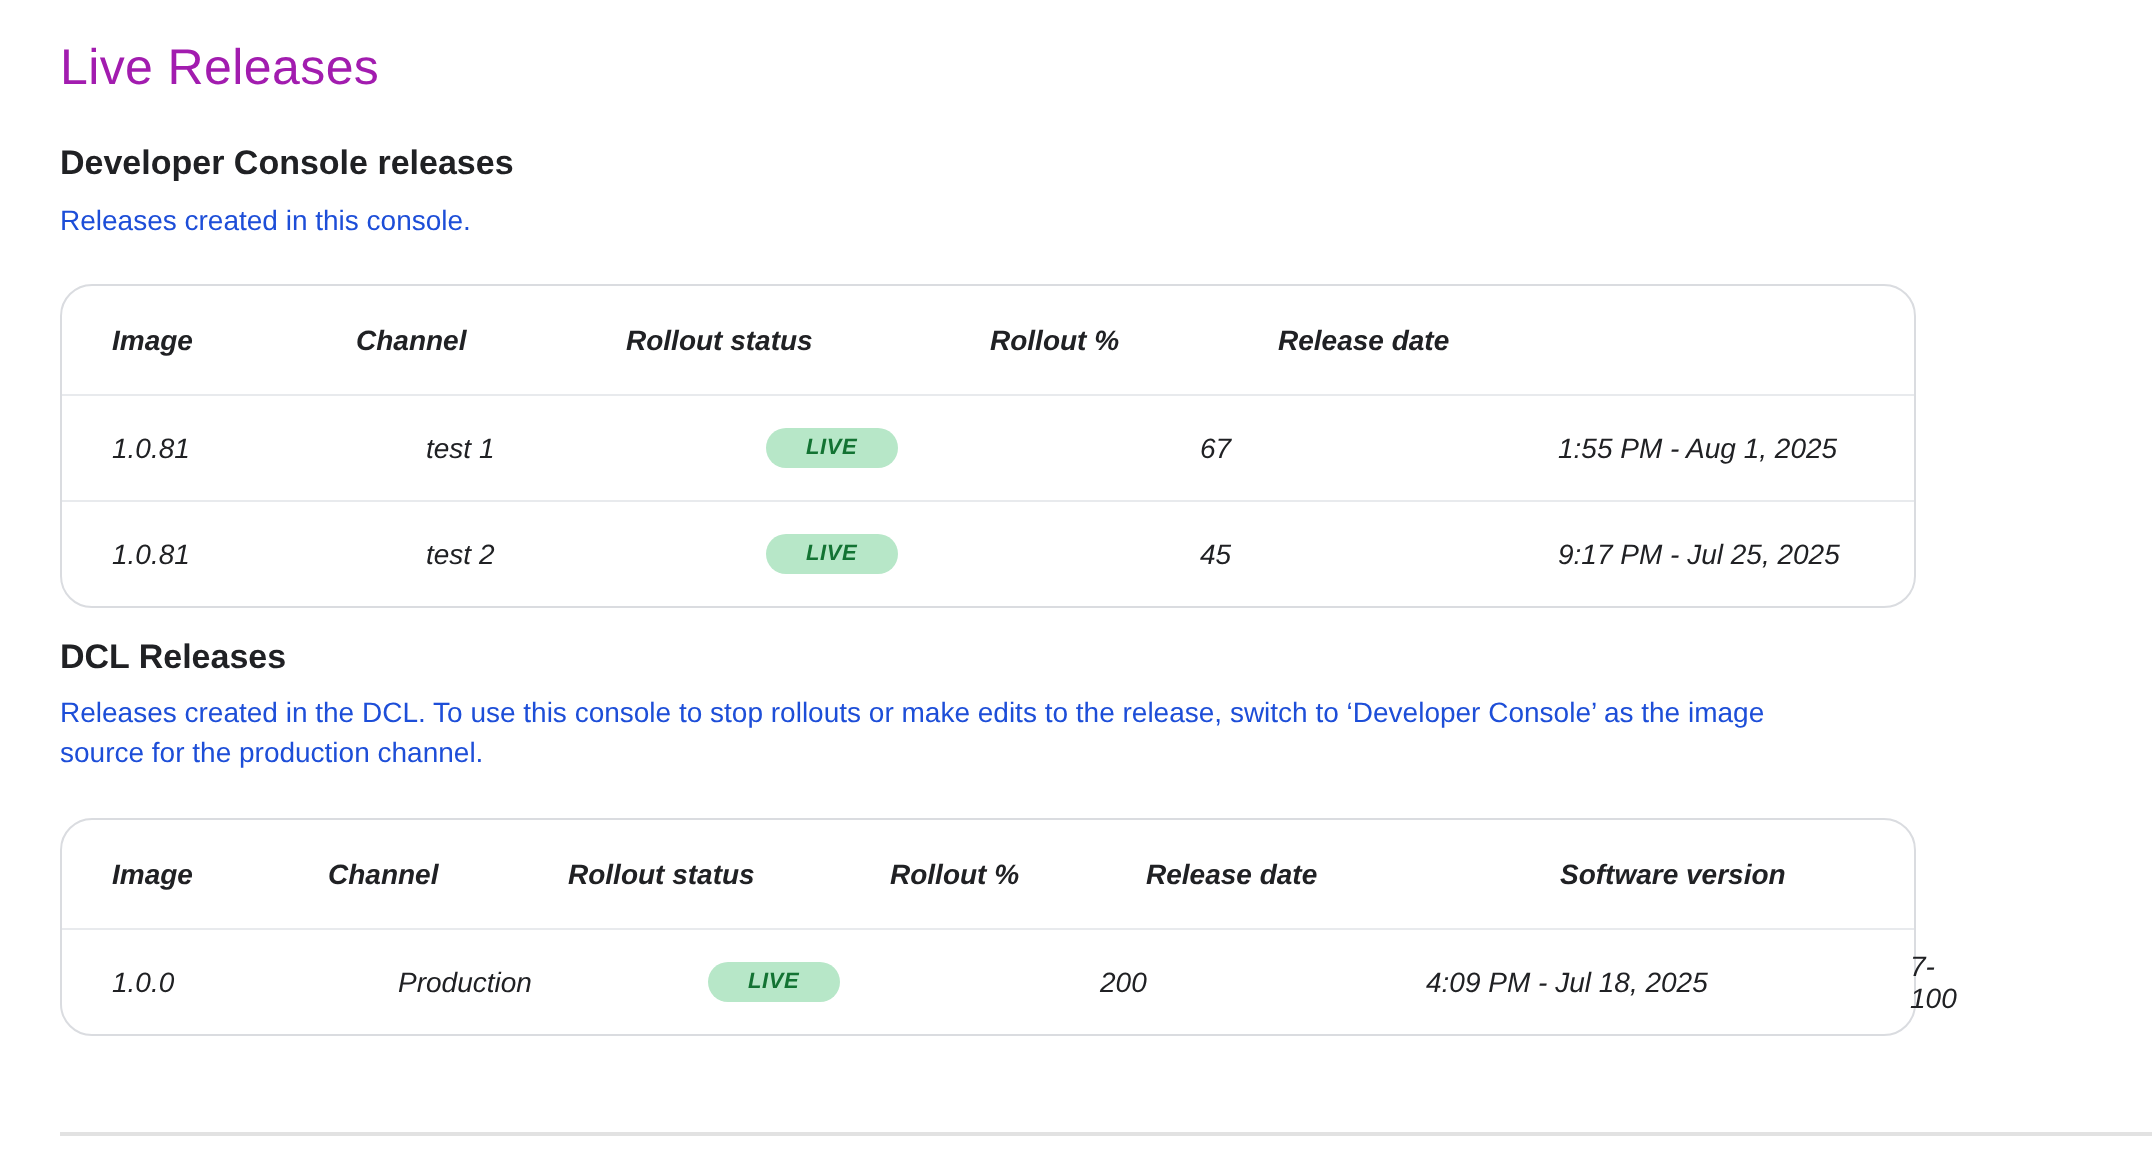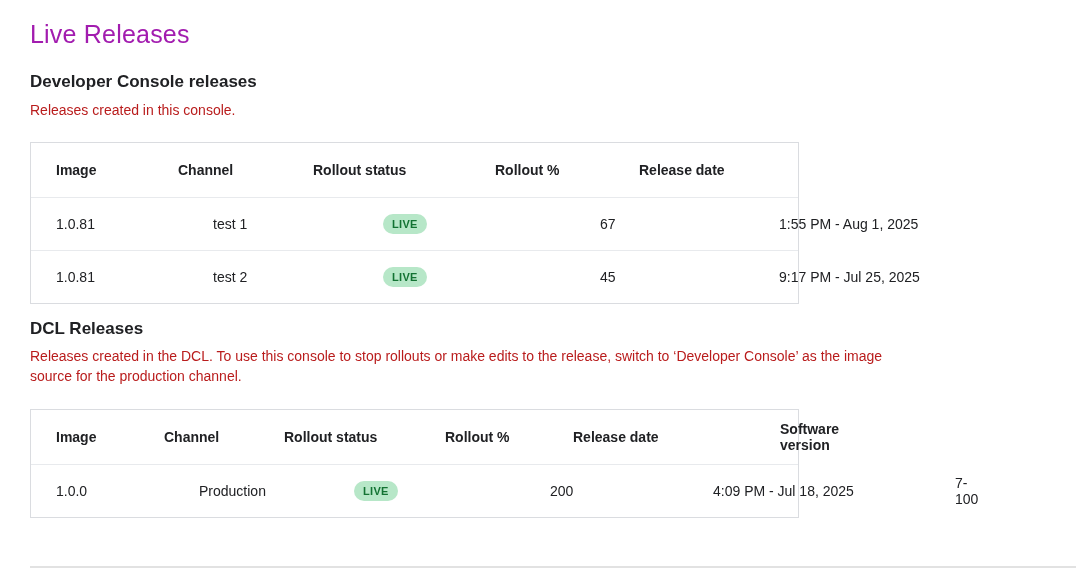--- a/index.html
+++ b/index.html
@@ -13,48 +13,48 @@
   .page-title {
     font-size:25px; font-weight:400; color:#a21caf;
     margin:0; line-height:32px; letter-spacing:0.2px;
   }
   .section-heading {
     font-size:17px; font-weight:700; color:#202124;
     margin:22px 0 0 0; line-height:20px;
   }
   .section-heading.second { margin-top:15px; }
   .section-desc {
-    font-size:14px; color:#b91c1c; margin:8px 0 0 0;
+    font-size:14px; color:#1d4ed8; margin:8px 0 0 0;
     line-height:20px; max-width:888px;
   }
   .section-desc.second { margin-top:7px; }
 
   .table-card {
-    margin-top:22px; width:769px; box-sizing:border-box;
-    border:1px solid #dadce0; border-radius:0; background:#fff;
+    margin-top:22px; width:928px; box-sizing:border-box;
+    border:1px solid #dadce0; border-radius:16px; background:#fff;font-style:italic;
   }
   .table-card.second { margin-top:23px; }
 
   .t-row { display:grid; align-items:center; }
   .dev-grid { grid-template-columns:147px 135px 182px 144px 259px 1fr; }
   .dcl-grid { grid-template-columns:133px 120px 161px 128px 207px 1fr; }
 
   .t-head { height:54px; }
   .t-head .cell { font-weight:700; color:#202124; }
   .t-body-row { height:52px; border-top:1px solid #e8eaed;gap:35px; }
 
   .cell { font-size:14px; color:#202124; }
   .cell.first { padding-left:25px; }
 
   .badge {
     display:inline-block;
     background:var(--badge-bg, #b7e7c8);
     color:var(--badge-fg, #137333);
     font-size:11px; font-weight:700; letter-spacing:0.3px;
-    padding:4px 9px; border-radius:11px; line-height:12px;
+    padding:4px 20px; border-radius:11px; line-height:12px;
   }
 
   .kebab {
     width:24px; height:24px; margin-left:0;
     display:flex; flex-direction:column; align-items:center; justify-content:center;
     gap:3px; cursor:pointer; border:none; background:transparent; padding:0;
   }
   .kebab span { width:4px; height:4px; border-radius:50%; background:#202124; }
   .cell.menu-cell { display:flex; justify-content:flex-start; }
 

